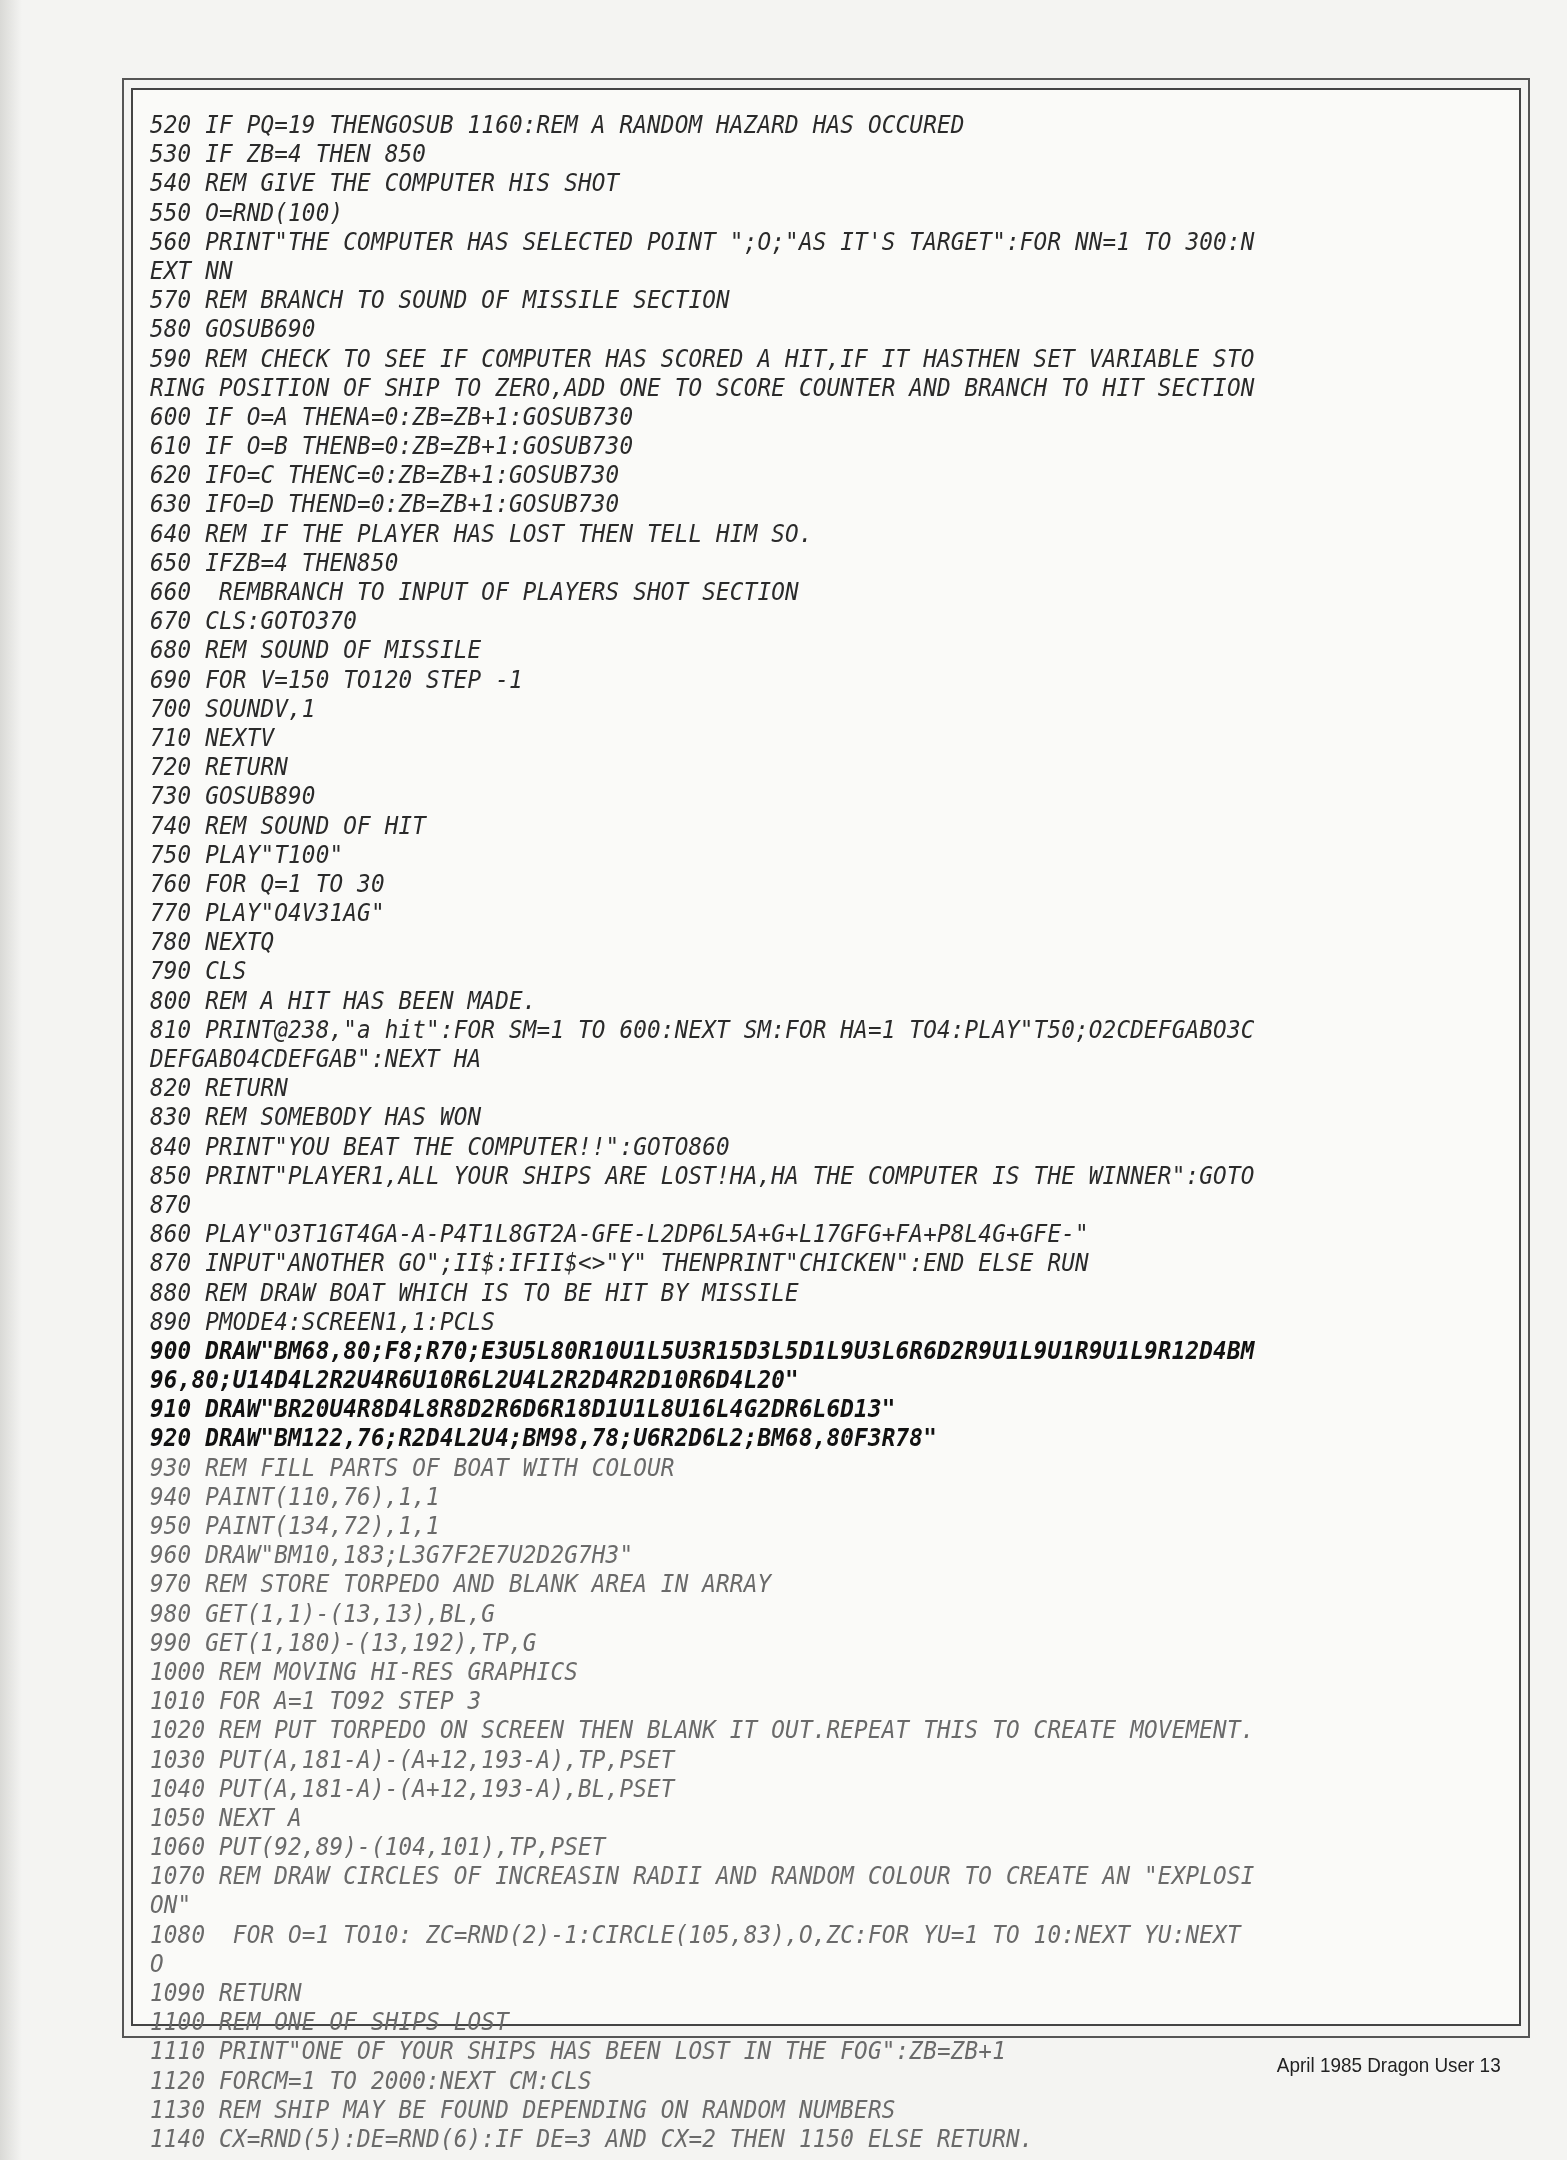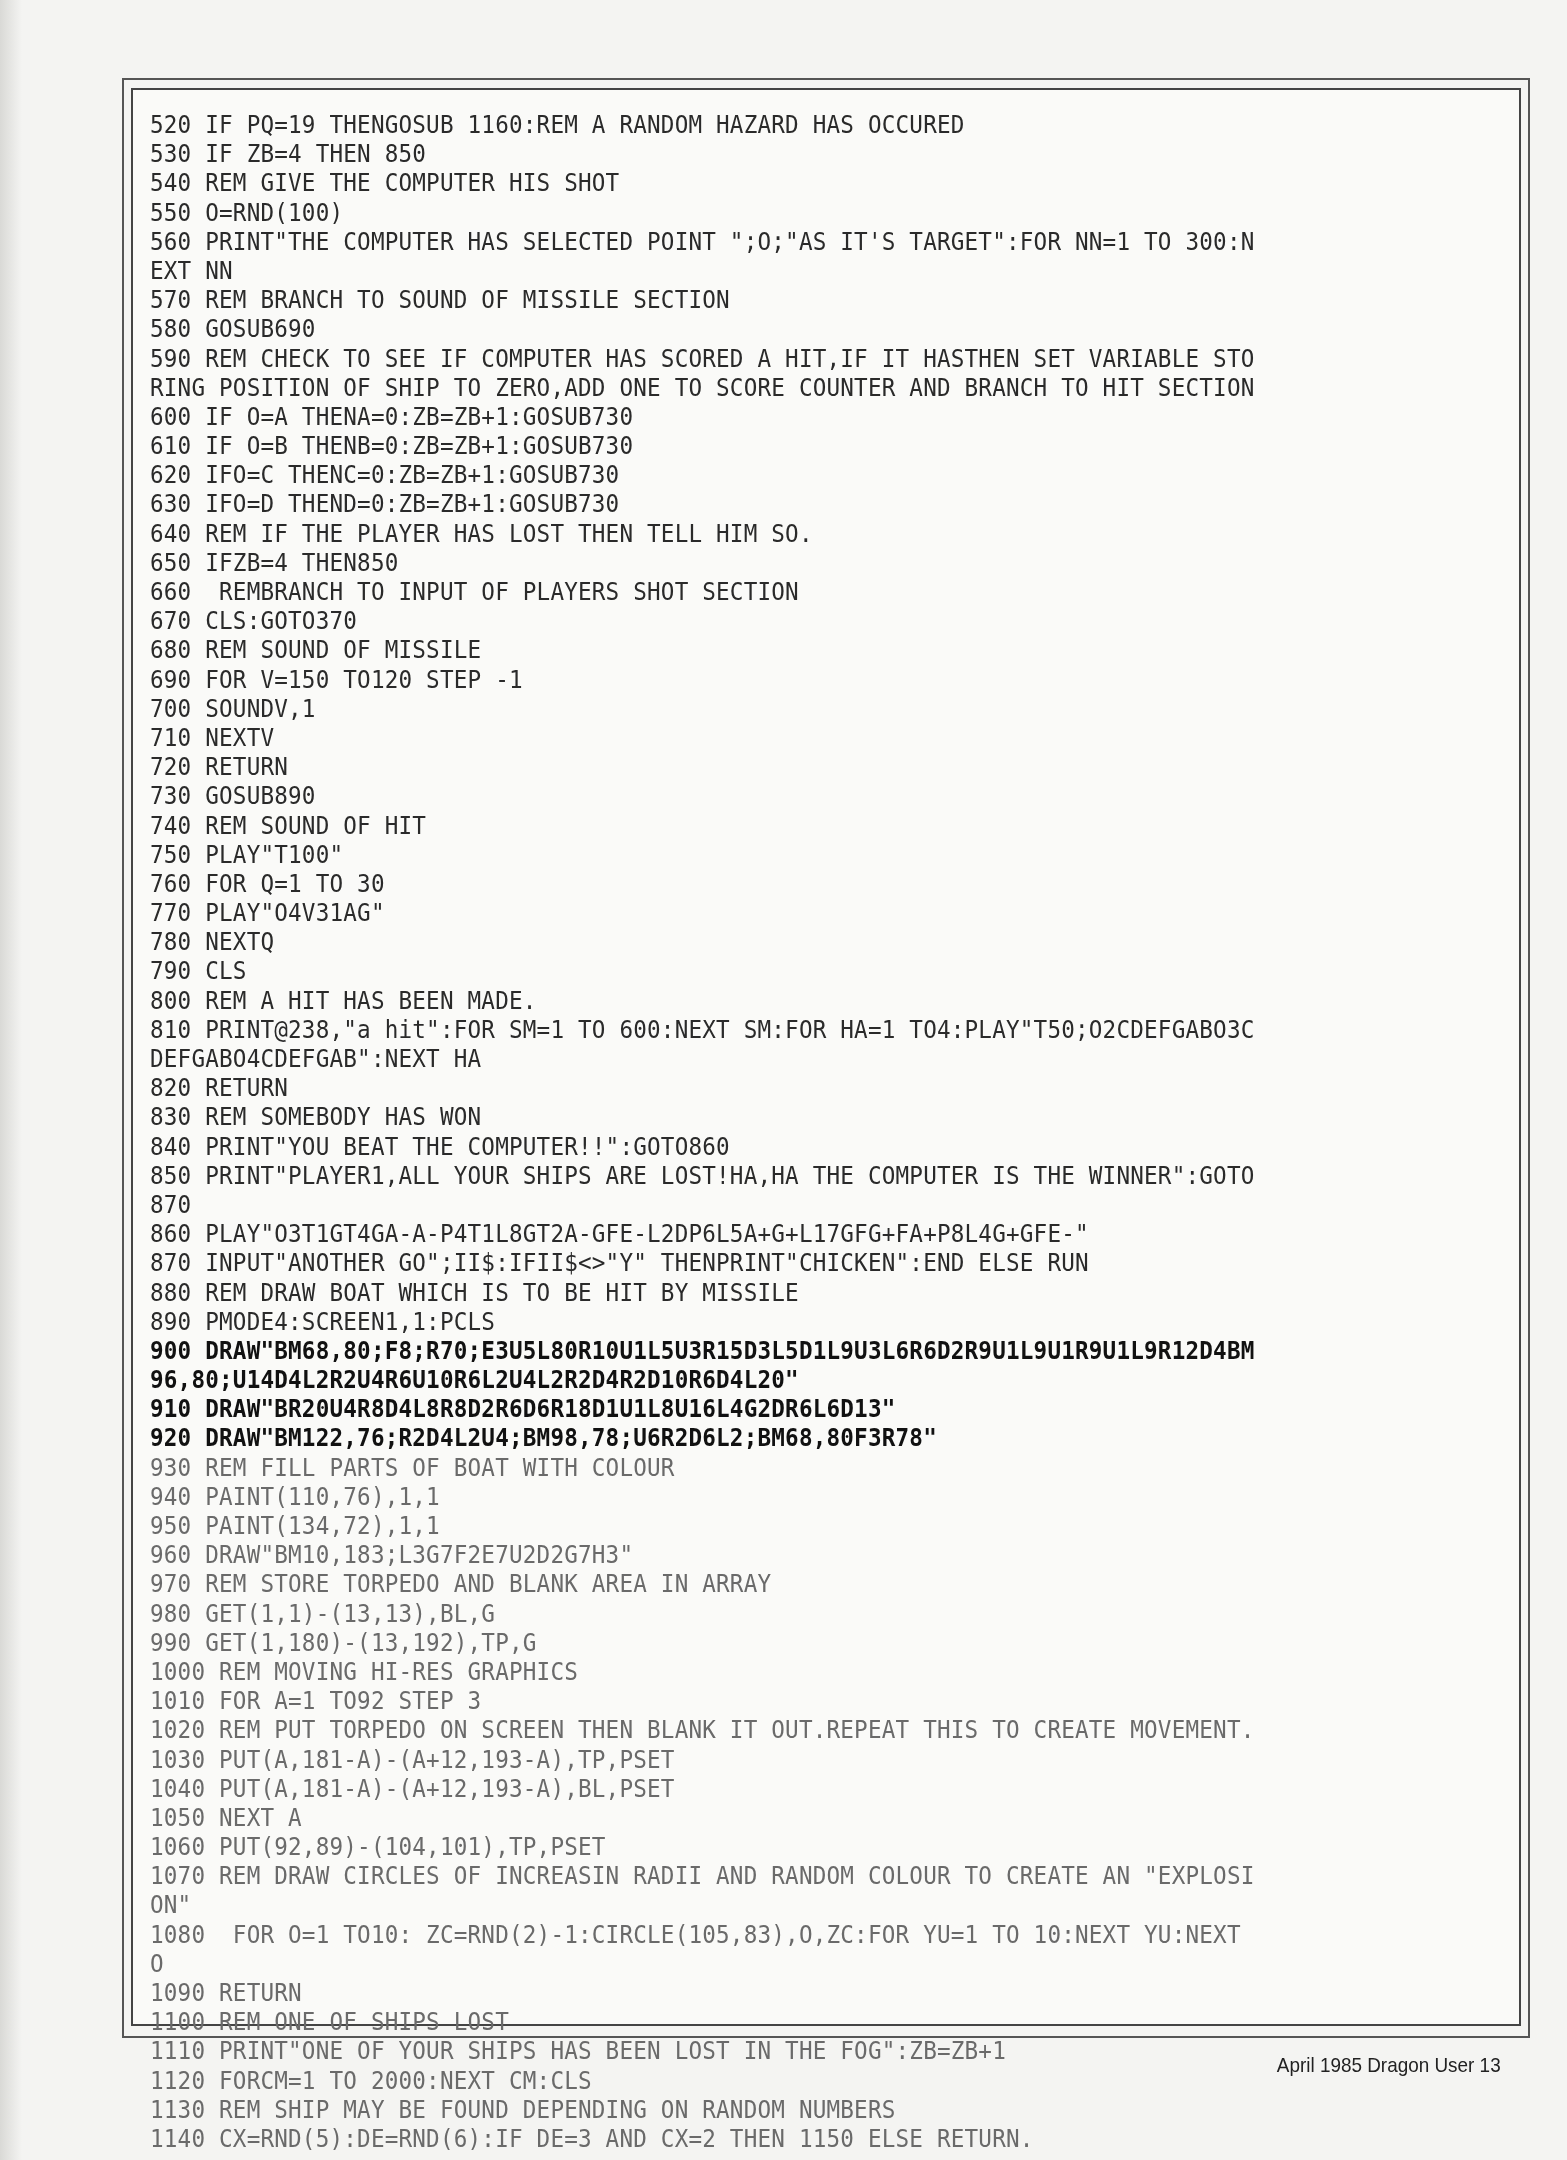--- a/index.html
+++ b/index.html
@@ -20,21 +20,21 @@
     box-sizing: border-box;
   }
   .frame-inner {
     position: absolute; left: 131px; top: 88px; width: 1390px; height: 1938px;
     border: 2px solid #444;
     box-sizing: border-box;
     background: #fafaf8;
   }
   .listing {
     position: absolute; left: 150px; top: 110px; width: 1370px;
-    margin: 0; padding: 0; list-style: none;
+    margin: 0; padding: 0; list-style: none; font-style: italic;
   }
   .code-line {
     font-size: 24.6px;
     line-height: 29.2px;
     height: 29.2px;
     white-space: pre;
     color: #2a2a2a;
     letter-spacing: 0.2px;
     transform: scaleX(0.92);
     transform-origin: left center;

